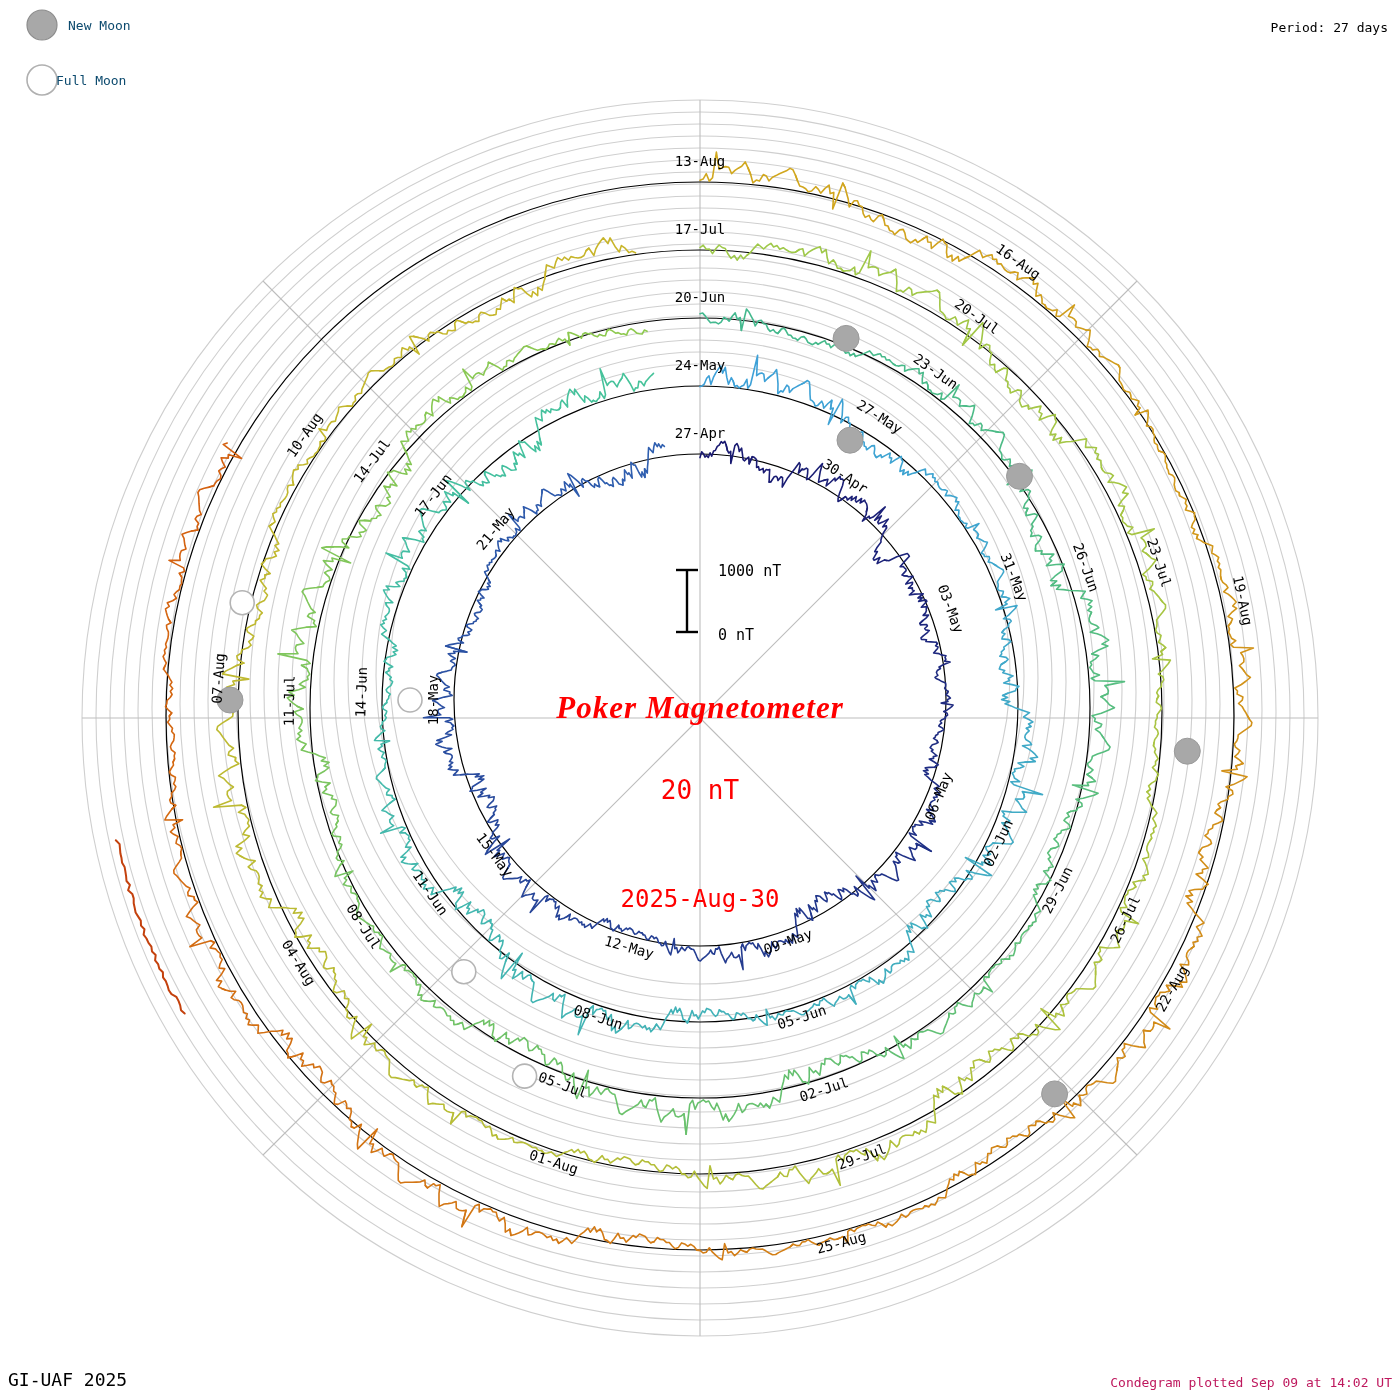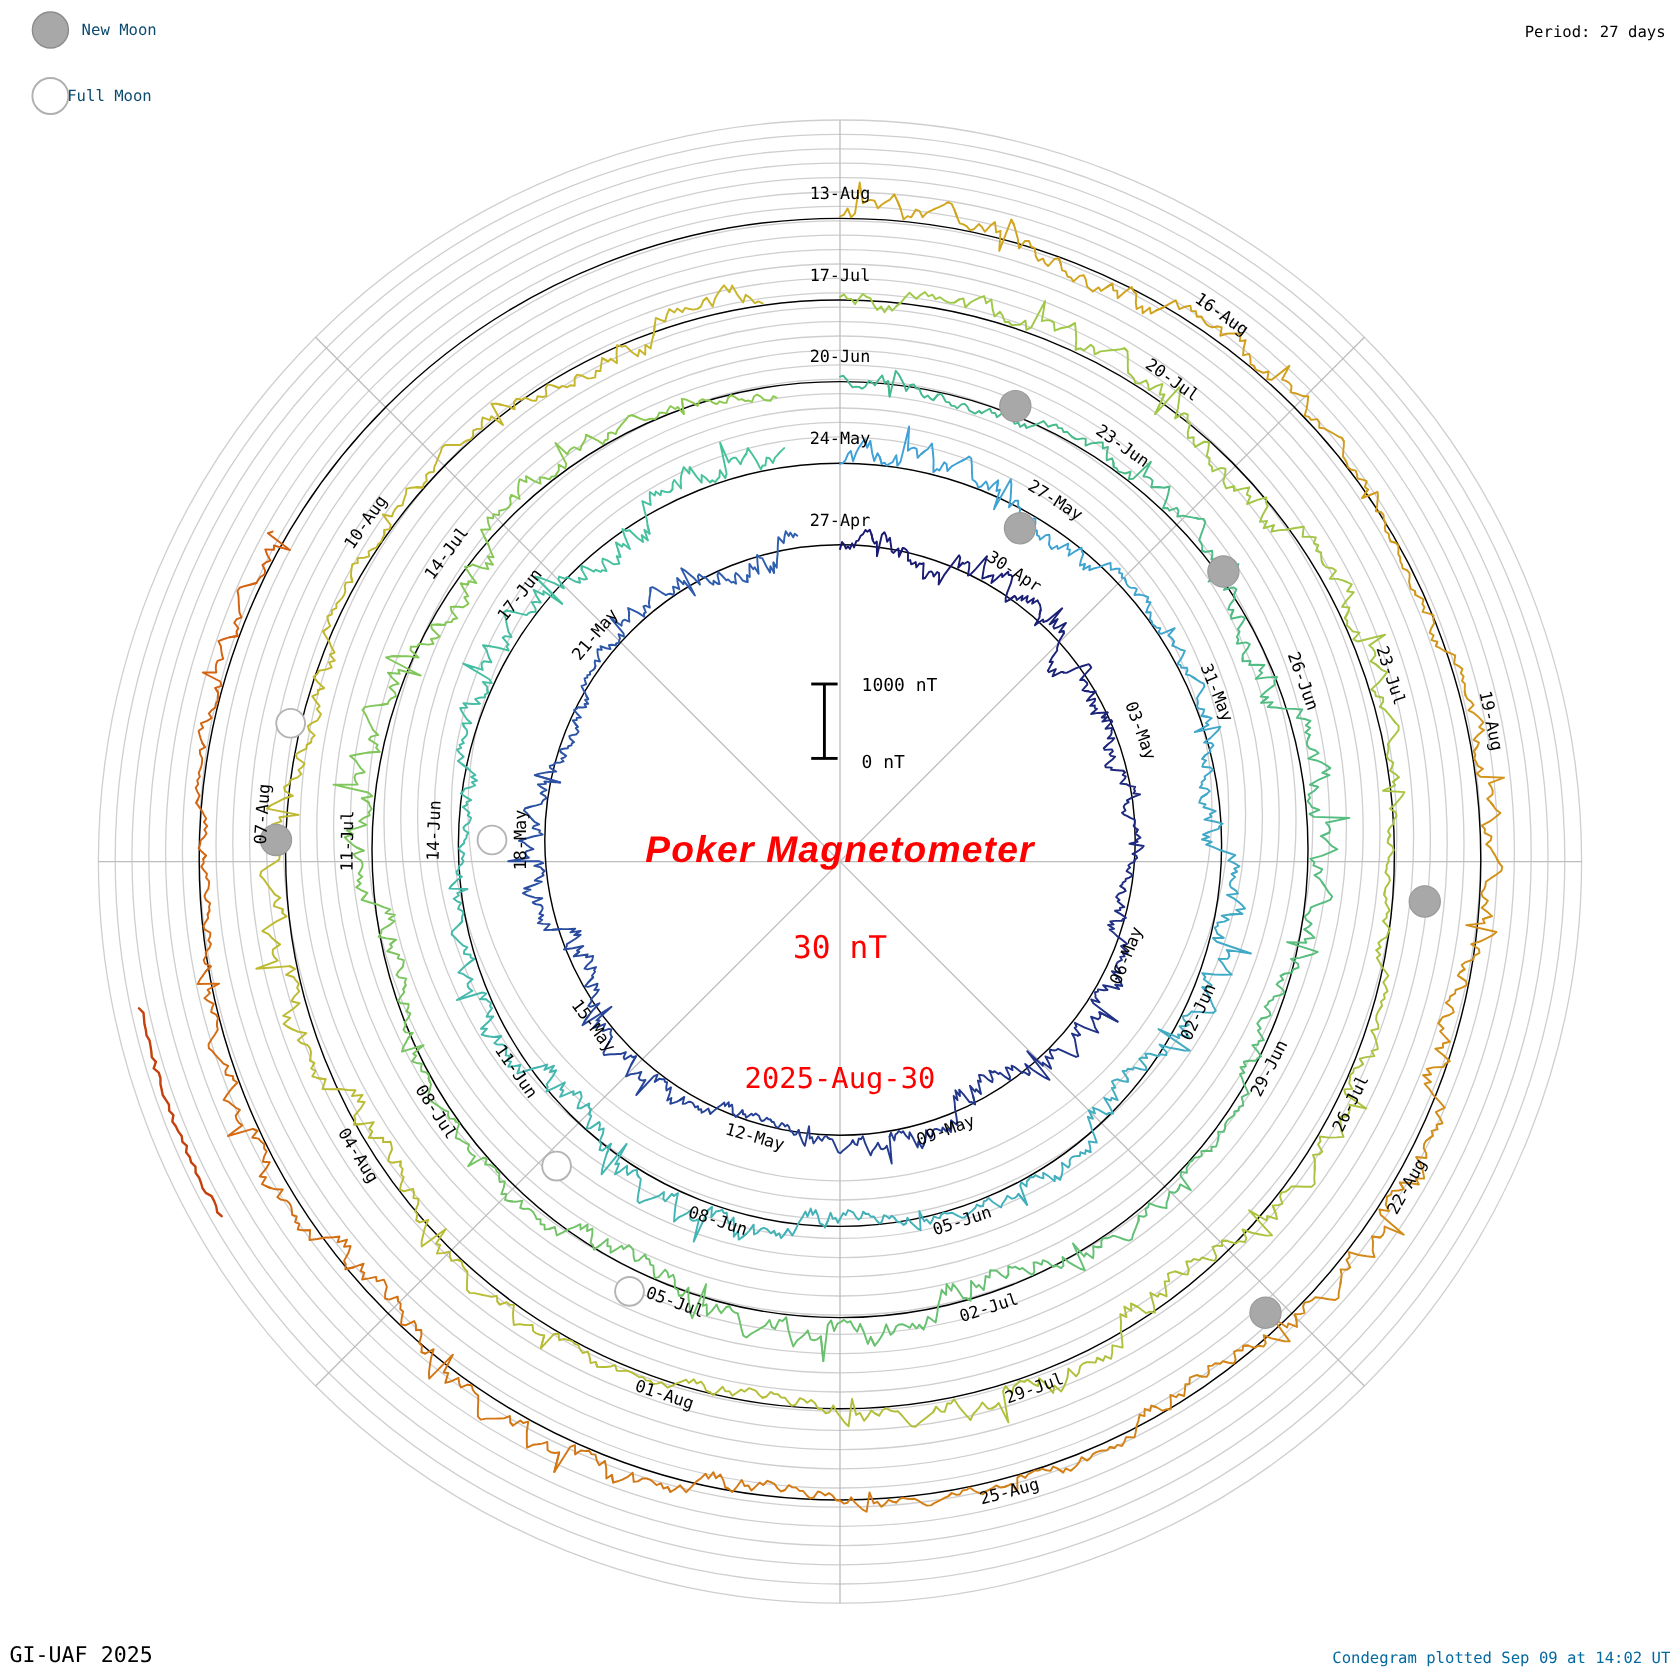--- a/index.html
+++ b/index.html
@@ -50,33 +50,33 @@
     bottom: 10px;
     font-size: 18px;
     color: #000;
     white-space: nowrap;
   }
   #footer-right {
     position: absolute;
     right: 8px;
     bottom: 10px;
     font-size: 13px;
-    color: #0369a1;
+    color: #be185d;
     white-space: nowrap;
   }
   .center-block {
     position: absolute;
     left: 400px;
     width: 600px;
     text-align: center;
     color: #ff0000;
   }
   #title-1 {
     top: 690px;
-    font-family: Liberation Sans, sans-serif;
+    font-family: Liberation Serif, serif;
     font-style: italic;
     font-weight: bold;
     font-size: 31px;
     letter-spacing: 1px;
   }
   #title-2 {
     top: 728px;
     font-family: "DejaVu Serif", "Liberation Serif", serif;
     font-style: italic;
     font-weight: bold;
@@ -534,19 +534,19 @@
   </svg>
 
   <div class="legend-label" id="legend-newmoon-label">New Moon</div>
   <div class="legend-label" id="legend-fullmoon-label">Full Moon</div>
   <div id="period-label">Period: 27 days</div>
 
   <div class="bar-label" id="bar-top-label">1000 nT</div>
   <div class="bar-label" id="bar-bottom-label">0 nT</div>
 
   <div class="center-block" id="title-1">Poker Magnetometer</div>
-  <div class="center-block" id="scale-value">30 nT</div>
+  <div class="center-block" id="scale-value">20 nT</div>
   <div class="center-block" id="latest-2">2025-Aug-30</div>
 
   <div id="footer-left">GI-UAF 2025</div>
   <div id="footer-right">Condegram plotted Sep 09 at 14:02 UT</div>
 
 </div>
 
 </body></html>

